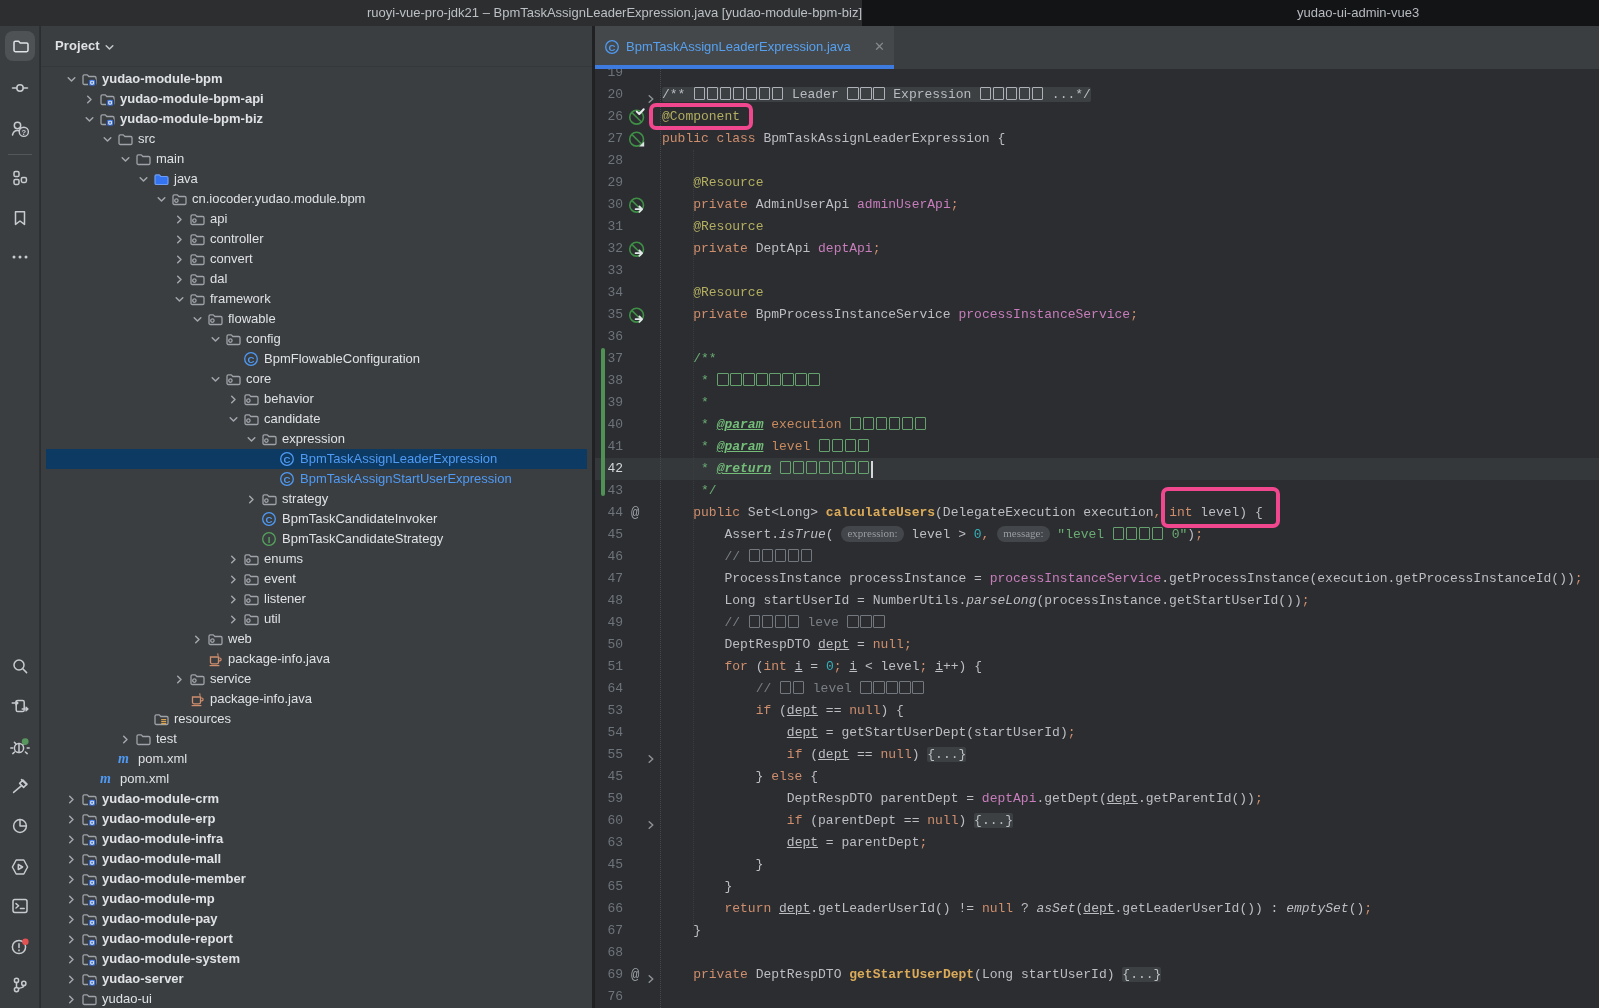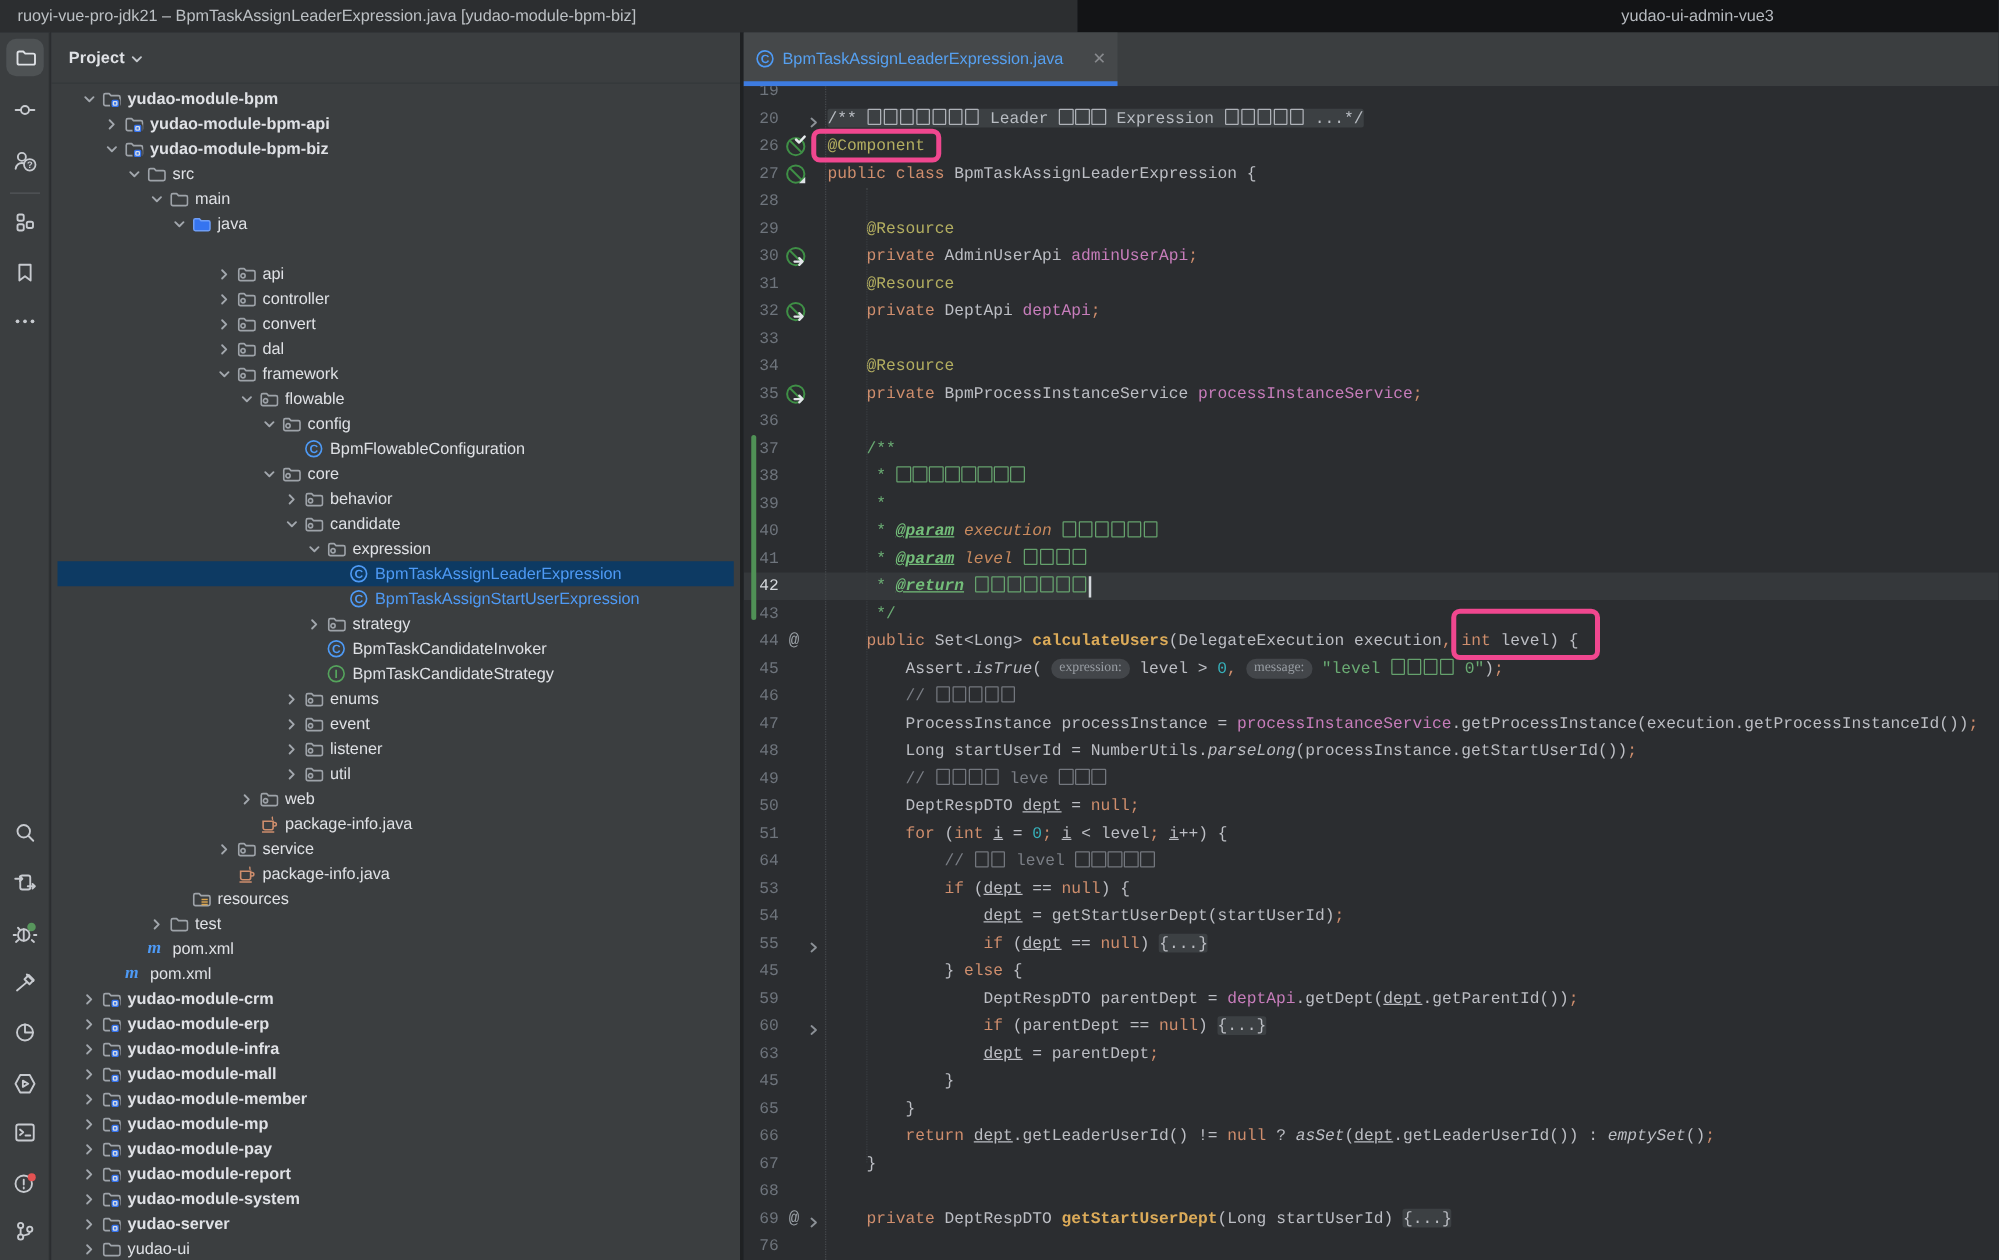--- a/index.html
+++ b/index.html
@@ -1,19 +1,19 @@
 <!DOCTYPE html>
 <html><head><meta charset="utf-8"><style>
 *{margin:0;padding:0;box-sizing:border-box}
 html,body{width:1599px;height:1008px;overflow:hidden;background:#2b2d30}
 body{font-family:"Liberation Sans",sans-serif;-webkit-font-smoothing:antialiased}
 #root{position:absolute;left:0;top:0;width:1599px;height:1008px;overflow:hidden}
 .abs{position:absolute}
 
-#tl{left:0;top:0;width:862px;height:26px;background:#2c2e30;color:#bcc0c4;font-size:13px;line-height:26px;text-align:left}
+#tl{left:0;top:0;width:862px;height:26px;background:#2c2e30;color:#bcc0c4;font-size:13px;line-height:26px;text-align:right}
 #tr{left:862px;top:0;width:737px;height:26px;background:#131416;color:#b7bbc0;font-size:13px;line-height:25px}
 #tr span{position:absolute;left:435px;top:0;width:0;white-space:nowrap;display:inline-block;transform:translateX(-50%)}
 
 #stripe{left:0;top:26px;width:40px;height:982px;background:#3b3e40;border-right:1px solid #2e3133}
 .sic{position:absolute;left:0;width:40px;text-align:center}
 #selbtn{position:absolute;left:5px;top:5px;width:30px;height:30px;border-radius:8px;background:#4e5254}
 
 #panel{left:41px;top:26px;width:551px;height:982px;background:#3b3e40;overflow:hidden}
 #phead{position:absolute;left:0;top:0;width:551px;height:41px;border-bottom:1px solid #35383a}
 #phead b{position:absolute;left:14px;top:12px;font-size:13px;font-weight:700;color:#dfe1e5;letter-spacing:.1px}
@@ -36,21 +36,21 @@
 #curline{position:absolute;left:0;top:389px;width:1004px;height:22px;background:#35383b}
 #gutsep{position:absolute;left:65px;top:0;width:0;height:939px;border-left:1px dotted #46494c}
 #vcs{position:absolute;left:6px;top:279px;width:4px;height:148px;background:#509156;border-radius:2px}
 .ln{position:absolute;left:0;width:28px;height:22px;line-height:22px;text-align:right;font-family:"Liberation Mono",monospace;font-size:13px;color:#6e747c}
 .cl{position:absolute;left:67px;height:22px;line-height:22px;white-space:pre;font-family:"Liberation Mono",monospace;font-size:13px;color:#bcbec4}
 .gi{position:absolute}
 
 .k{color:#cf8e6d}.an{color:#b3ae60}.me{color:#dcab59;font-weight:700}.fl{color:#c77dbb}
 .st{color:#6aab73}.nu{color:#36b0ba}.cm{color:#7a7e85}.dc{color:#6aab73}
 .dt{color:#73bd79;font-weight:700;font-style:italic;text-decoration:underline}
-.dp{color:#c98a5e;font-style:italic}.pu{color:#cf8e6d}.it{font-style:italic}
+.dp{color:#c98a5e;}.pu{color:#cf8e6d}.it{font-style:italic}
 .un{text-decoration:underline}
 .fold{background:#3c4043;border-radius:2px}
 .foldline{background:#3c4043;color:#b8bcc2;border-radius:2px}
 .pill{display:inline-block;background:#43464a;color:#989da3;border-radius:9px;font-family:Liberation Serif, serif;font-size:11px;line-height:15px;height:16px;padding:0 6px;vertical-align:1px}
 .cj{display:inline-block;width:11.4px;height:12.4px;border:1.2px solid currentColor;border-radius:1px;margin:0 .8px;vertical-align:-1.5px;opacity:.92}
 #caret{position:absolute;left:276px;top:392px;width:2px;height:17px;background:#d3d7dc}
 .pink{position:absolute;border:4px solid #f0478f;border-radius:7px}
 </style></head>
 <body>
 <div id="root">
@@ -208,20 +208,34 @@
           <svg class="ch" style="left:0" width="11" height="11" viewBox="0 0 11 11">
             <path d="M2.2 3.7L5.5 7l3.3-3.3" stroke="#a2a7ad" stroke-width="1.5" fill="none" stroke-linecap="round" stroke-linejoin="round"></path>
           </svg>
         </span>
         <span style="position:absolute;left:112px;top:0;width:16px;height:20px">
           <svg class="ic" style="left:0" width="16" height="16" viewBox="0 0 16 16">
             <path d="M2 5.2c0-.7.5-1.3 1.3-1.3h3l1.5 1.6h5.9c.7 0 1.3.6 1.3 1.3v5.4c0 .7-.6 1.3-1.3 1.3H3.3c-.7 0-1.3-.6-1.3-1.3z" fill="#3574f0" stroke="#6e9df5" stroke-width="1.2" stroke-linejoin="round"></path>
           </svg>
         </span>
         <span class="lbl" style="left:133px">java</span>
+      </div>
+      <div class="trow" style="top:163px">
+        <span style="position:absolute;left:115px;top:0;width:11px;height:20px">
+          <svg class="ch" style="left:0" width="11" height="11" viewBox="0 0 11 11">
+            <path d="M2.2 3.7L5.5 7l3.3-3.3" stroke="#a2a7ad" stroke-width="1.5" fill="none" stroke-linecap="round" stroke-linejoin="round"></path>
+          </svg>
+        </span>
+        <span style="position:absolute;left:130px;top:0;width:16px;height:20px">
+          <svg class="ic" style="left:0" width="16" height="16" viewBox="0 0 16 16">
+            <path d="M2 5.2c0-.7.5-1.3 1.3-1.3h3l1.5 1.6h5.9c.7 0 1.3.6 1.3 1.3v5.4c0 .7-.6 1.3-1.3 1.3H3.3c-.7 0-1.3-.6-1.3-1.3z" stroke="#9ea3a9" stroke-width="1.3" fill="none" stroke-linejoin="round" stroke-linecap="round"></path>
+            <circle cx="5.4" cy="9.6" r="1.7" stroke="#9ea3a9" stroke-width="1.3" fill="none" stroke-linejoin="round" stroke-linecap="round"></circle>
+          </svg>
+        </span>
+        <span class="lbl" style="left:151px">cn.iocoder.yudao.module.bpm</span>
       </div>
       <div class="trow" style="top:183px">
         <span style="position:absolute;left:133px;top:0;width:11px;height:20px">
           <svg class="ch" style="left:0" width="11" height="11" viewBox="0 0 11 11">
             <path d="M3.7 2.2L7 5.5 3.7 8.8" stroke="#a2a7ad" stroke-width="1.5" fill="none" stroke-linecap="round" stroke-linejoin="round"></path>
           </svg>
         </span>
         <span style="position:absolute;left:148px;top:0;width:16px;height:20px">
           <svg class="ic" style="left:0" width="16" height="16" viewBox="0 0 16 16">
             <path d="M2 5.2c0-.7.5-1.3 1.3-1.3h3l1.5 1.6h5.9c.7 0 1.3.6 1.3 1.3v5.4c0 .7-.6 1.3-1.3 1.3H3.3c-.7 0-1.3-.6-1.3-1.3z" stroke="#9ea3a9" stroke-width="1.3" fill="none" stroke-linejoin="round" stroke-linecap="round"></path>

